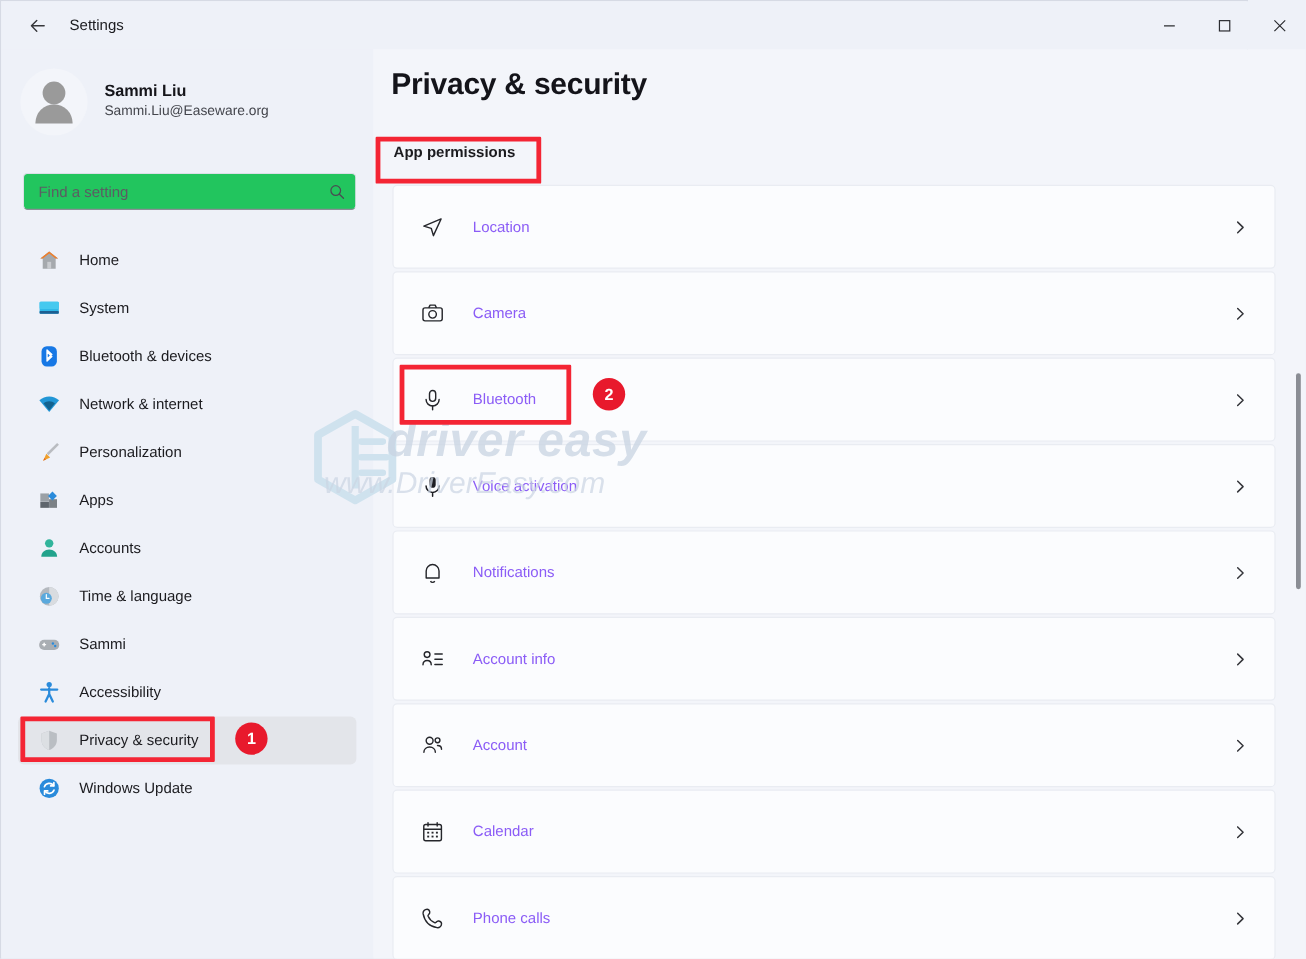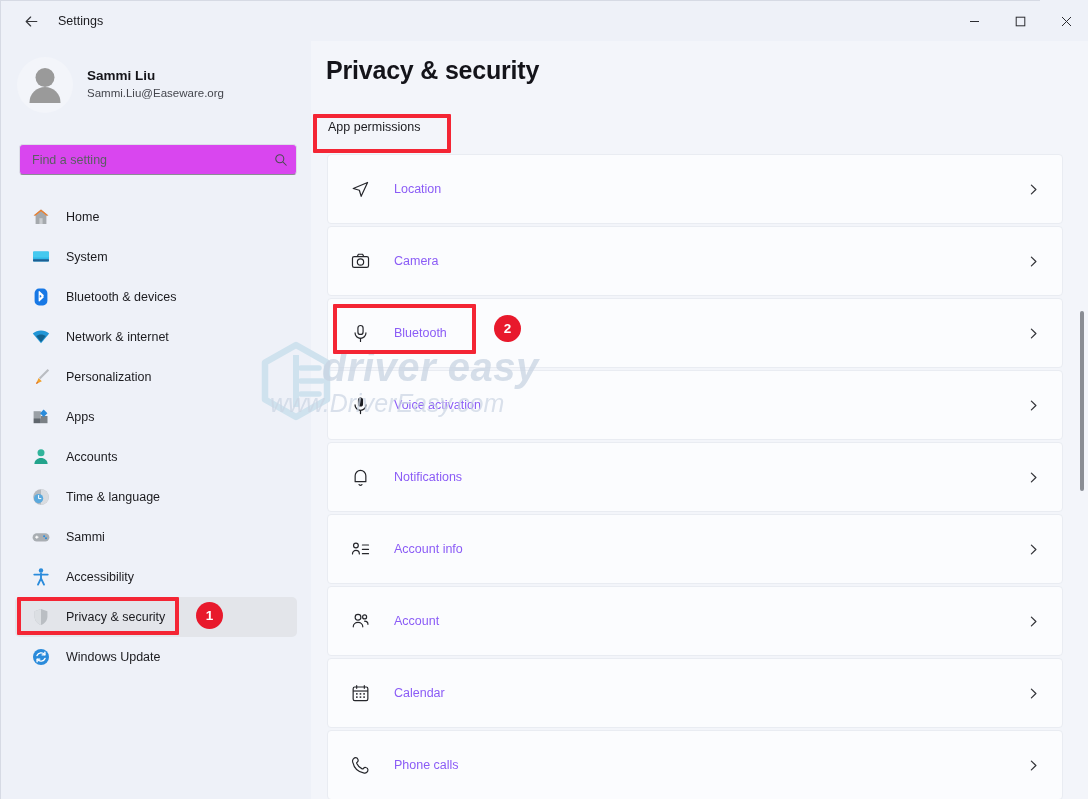--- a/index.html
+++ b/index.html
@@ -80,21 +80,21 @@
     line-height: 1.35;
   }
   .profile-mail {
     font-size: 11.5px; color: #44464d;
     line-height: 1.5;
   }
 
   .searchbox {
     position: absolute; left: 18px; top: 103px;
     width: 278px; height: 31px;
-    background: #d946ef;
+    background: #22c55e;
     border: 1px solid #dcdfe7;
     border-bottom: 1px solid #8a8d94;
     border-radius: 4px;
     display: flex; align-items: center;
   }
   .searchbox input {
     flex: 1; border: none; outline: none;
     background: transparent;
     font-family: "Liberation Sans", sans-serif;
     font-size: 12.5px; color: #3a3a3e;
@@ -131,21 +131,21 @@
     width: 778px; height: 759px;
     background: #f3f5fa;
   }
   .page-title {
     position: absolute; left: 15px; top: 15px;
     font-size: 25px; font-weight: bold; color: #14141a;
     letter-spacing: -0.2px;
   }
   .section-head {
     position: absolute; left: 17px; top: 79px;
-    font-size: 12.5px; font-weight: normal; color: #1b1b1f; text-align: center;
+    font-size: 12.5px; font-weight: bold; color: #1b1b1f; text-align: center;
   }
 
   .cards { position: absolute; left: 16px; top: 113px; width: 736px; }
   .card {
     position: relative;
     height: 70px;
     background: #fbfcfe;
     border: 1px solid #e9ecf2;
     border-radius: 4px;
     margin-bottom: 2px;

